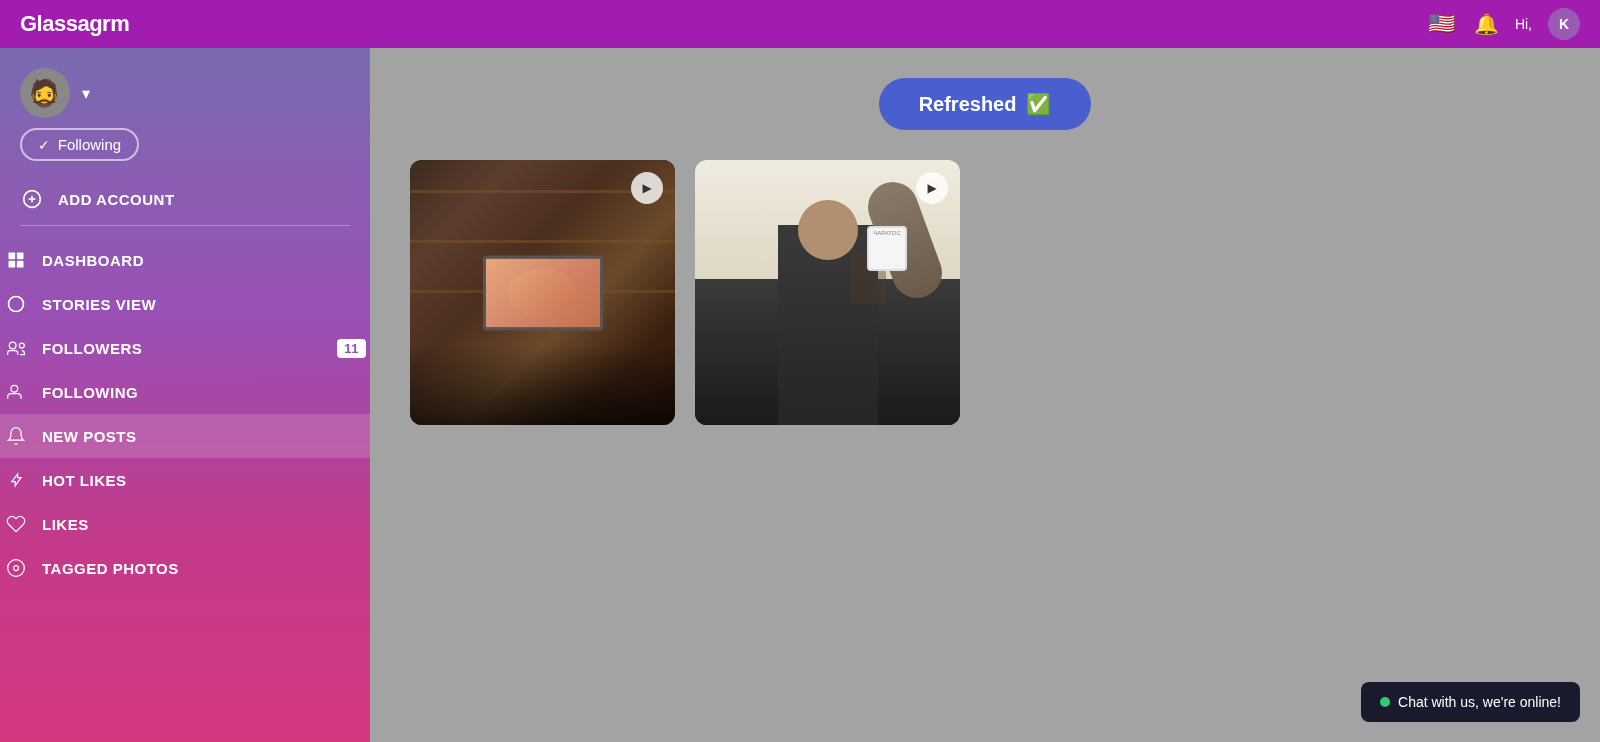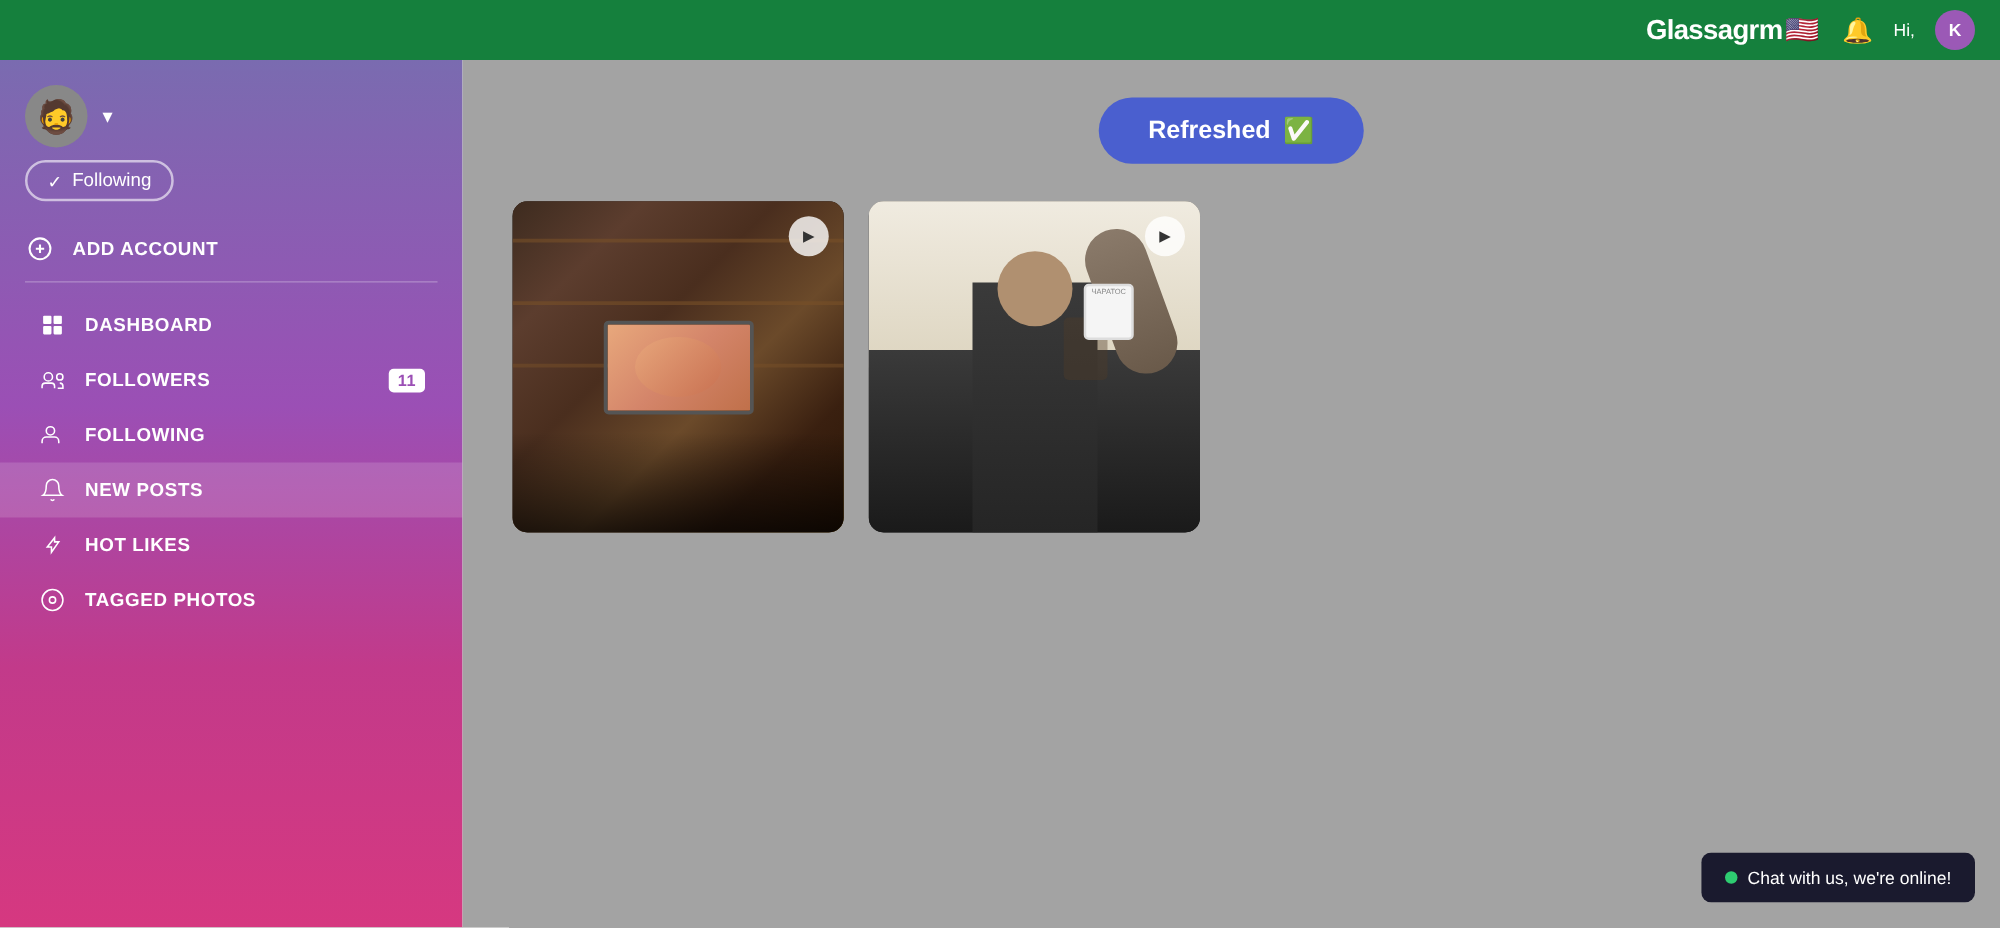--- a/index.html
+++ b/index.html
@@ -1,26 +1,26 @@
 <!DOCTYPE html>
 <html><head>
   <meta charset="utf-8">
   <style>
     * { margin: 0; padding: 0; box-sizing: border-box; }
     body { width: 1600px; height: 742px; overflow: hidden; font-family: Arial, sans-serif; display: flex; flex-direction: column; }
 
     
     .navbar {
-      background: #15803d;
+      background: #a21caf;
       height: 48px;
       display: flex;
       align-items: center;
       padding: 0 20px;
       flex-shrink: 0;
-      justify-content: flex-end;
+      justify-content: space-between;
     }
     .navbar-left { display: flex; align-items: center; }
     .navbar-brand {
       color: white;
       font-size: 22px;
       font-weight: bold;
       letter-spacing: -0.5px;
     }
     .navbar-brand span { color: white; }
     .navbar-right { display: flex; align-items: center; gap: 16px; }
@@ -101,21 +101,21 @@
       height: 1px;
       background: rgba(255,255,255,0.3);
       margin: 4px 20px 4px 20px;
     }
 
     .sidebar-menu { display: flex; flex-direction: column; padding: 8px 0; }
 
     .sidebar-item {
       display: flex;
       align-items: center;
-      padding: 12px 30px;
+      padding: 12px 4px;
       color: white;
       cursor: pointer;
       gap: 14px;
       font-size: 15px;
       font-weight: 600;
       letter-spacing: 0.5px;
       text-transform: uppercase;
       position: relative;
     }
     .sidebar-item.active { background: rgba(255,255,255,0.15); }
@@ -326,20 +326,28 @@
           <svg class="svg-icon" viewBox="0 0 24 24">
               <rect x="3" y="3" width="8" height="8" rx="1" fill="white"></rect>
               <rect x="13" y="3" width="8" height="8" rx="1" fill="white"></rect>
               <rect x="3" y="13" width="8" height="8" rx="1" fill="white"></rect>
               <rect x="13" y="13" width="8" height="8" rx="1" fill="white"></rect>
             </svg>
         </span>
         <span>DASHBOARD</span>
       </div>
 
+      <div class="sidebar-item">
+        <span class="sidebar-icon">
+          <svg class="svg-icon" viewBox="0 0 24 24">
+              <circle cx="12" cy="12" r="9" stroke="white" stroke-width="2" fill="none"></circle>
+            </svg>
+        </span>
+        <span>STORIES VIEW</span>
+      </div>
 
       <div class="sidebar-item">
         <span class="sidebar-icon">
           <svg class="svg-icon" viewBox="0 0 24 24">
               <path d="M17 20H22V18A3 3 0 0 0 19 15" stroke="white" stroke-width="1.5" fill="none"></path>
               <path d="M2 20V18A3 3 0 0 1 5 15H11A3 3 0 0 1 14 18V20" stroke="white" stroke-width="1.5" fill="none"></path>
               <circle cx="8" cy="9" r="4" stroke="white" stroke-width="1.5" fill="none"></circle>
               <circle cx="19" cy="9" r="3" stroke="white" stroke-width="1.5" fill="none"></circle>
             </svg>
         </span>
@@ -370,20 +378,28 @@
 
       <div class="sidebar-item">
         <span class="sidebar-icon">
           <svg class="svg-icon" viewBox="0 0 24 24">
               <path d="M14 9V5L7 14h4v5l7-10z" stroke="white" stroke-width="1.5" fill="none"></path>
             </svg>
         </span>
         <span>HOT LIKES</span>
       </div>
 
+      <div class="sidebar-item">
+        <span class="sidebar-icon">
+          <svg class="svg-icon" viewBox="0 0 24 24">
+              <path d="M20.84 4.61a5.5 5.5 0 0 0-7.78 0L12 5.67l-1.06-1.06a5.5 5.5 0 0 0-7.78 7.78l1.06 1.06L12 21.23l7.78-7.78 1.06-1.06a5.5 5.5 0 0 0 0-7.78z" stroke="white" stroke-width="1.5" fill="none"></path>
+            </svg>
+        </span>
+        <span>LIKES</span>
+      </div>
 
 
       <div class="sidebar-item">
         <span class="sidebar-icon">
           <svg class="svg-icon" viewBox="0 0 24 24">
               <circle cx="12" cy="12" r="3" stroke="white" stroke-width="1.5" fill="none"></circle>
               <path d="M12 2C6.48 2 2 6.48 2 12s4.48 10 10 10 10-4.48 10-10S17.52 2 12 2z" stroke="white" stroke-width="1.5" fill="none"></path>
             </svg>
         </span>
         <span>TAGGED PHOTOS</span>

